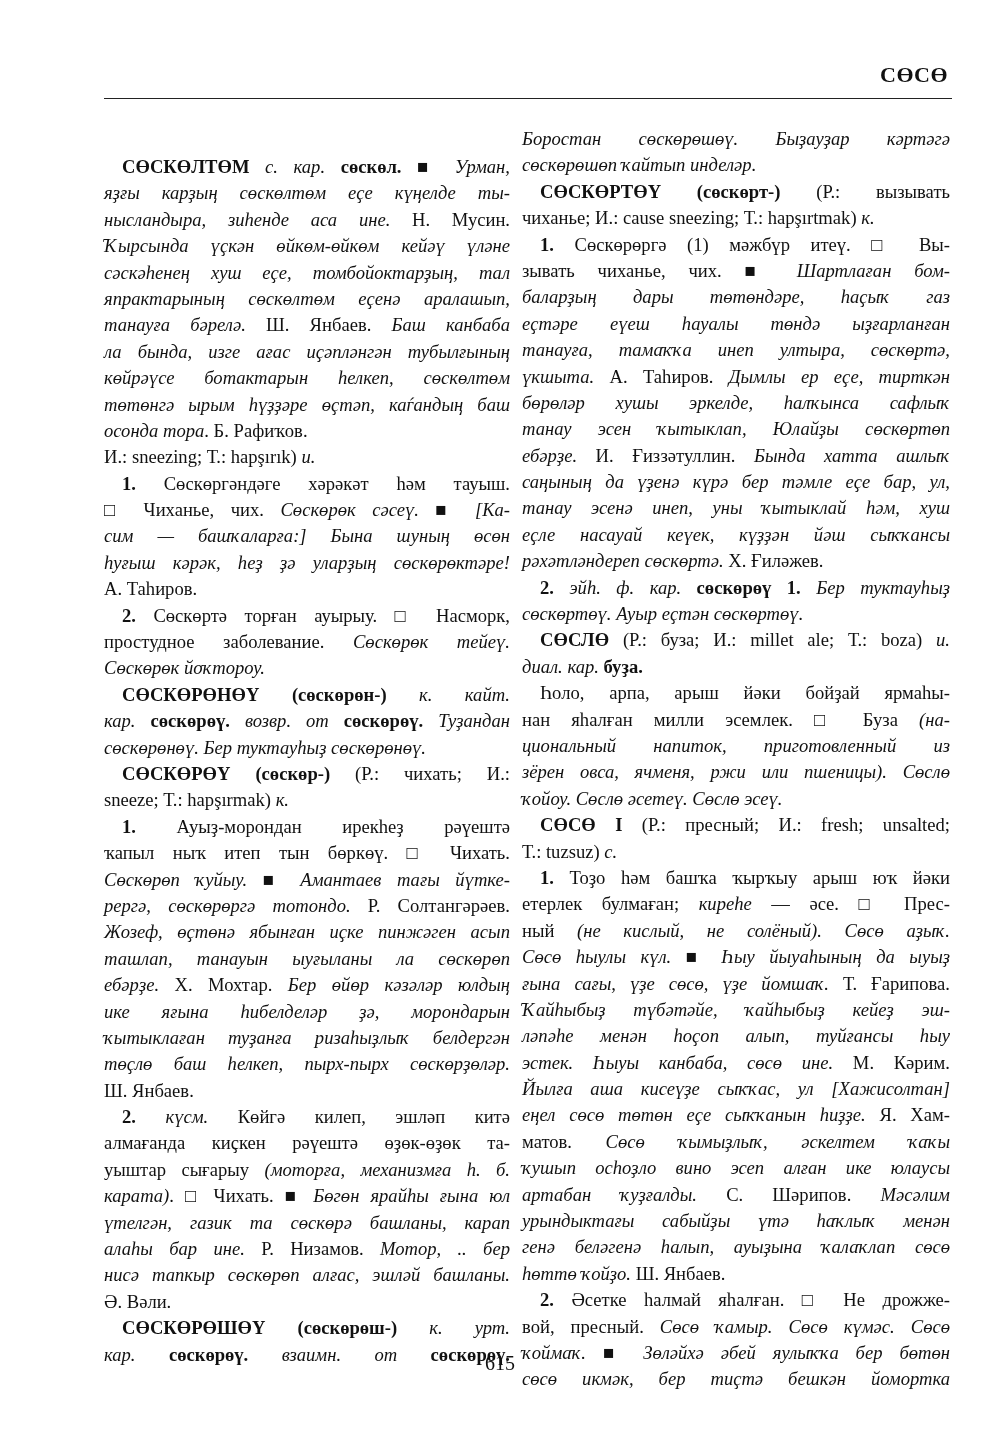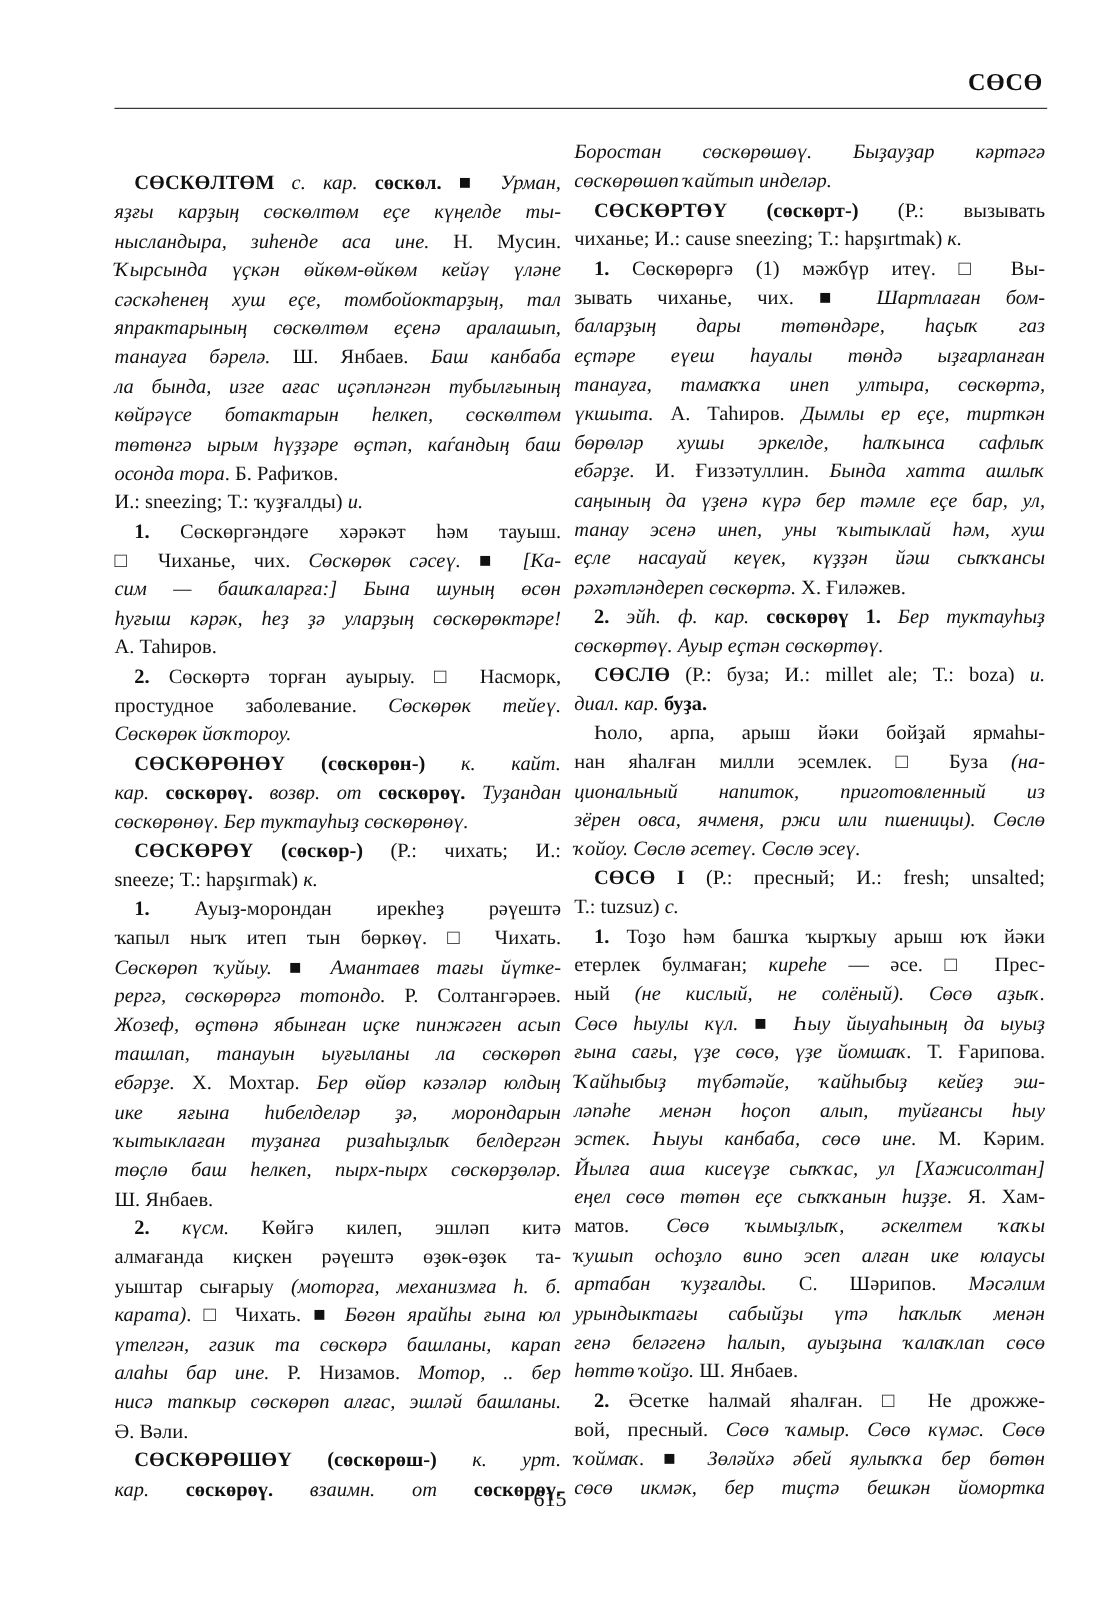--- a/index.html
+++ b/index.html
@@ -30,21 +30,21 @@
     <div class="line"><span class="seg-i">яҙғы карҙың сөскөлтөм еҫе күңелде ты-</span></div>
     <div class="line"><span class="seg-i">нысландыра, зиһенде аса ине. </span><span>Н. Мусин.</span></div>
     <div class="line"><span class="seg-i">Ҡырсында үҫкән өйкөм-өйкөм кейәү үләне</span></div>
     <div class="line"><span class="seg-i">сәскәһенең хуш еҫе, томбойоктарҙың, тал</span></div>
     <div class="line"><span class="seg-i">япрактарының сөскөлтөм еҫенә аралашып,</span></div>
     <div class="line"><span class="seg-i">танауға бәрелә. </span><span>Ш. Янбаев. </span><span class="seg-i">Баш канбаба</span></div>
     <div class="line"><span class="seg-i">ла бында, изге ағас иҫәпләнгән тубылғының</span></div>
     <div class="line"><span class="seg-i">көйрәүсе ботактарын һелкеп, сөскөлтөм</span></div>
     <div class="line"><span class="seg-i">төтөнгә ырым һүҙҙәре өҫтәп, каѓандың баш</span></div>
     <div class="line last"><span class="seg-i">осонда тора</span><span>. Б. Рафиҡов.</span></div>
-    <div class="line last"><span>И.: sneezing; Т.: ҡуҙғалды) </span><span class="seg-i">и.</span></div>
+    <div class="line last"><span>И.: sneezing; Т.: hapşırık) </span><span class="seg-i">и.</span></div>
     <div class="line indent"><span class="seg-b">1. </span><span>Сөскөргәндәге хәрәкәт һәм тауыш.</span></div>
     <div class="line"><span>□ Чиханье, чих. </span><span class="seg-i">Сөскөрөк сәсеү. </span><span>■ </span><span class="seg-i">[Ка-</span></div>
     <div class="line"><span class="seg-i">сим — башҡаларға:] Бына шуның өсөн</span></div>
     <div class="line"><span class="seg-i">һуғыш кәрәк, һеҙ ҙә уларҙың сөскөрөктәре!</span></div>
     <div class="line last"><span>А. Таһиров.</span></div>
     <div class="line indent"><span class="seg-b">2. </span><span>Сөскөртә торған ауырыу. □ Насморк,</span></div>
     <div class="line"><span>простудное заболевание. </span><span class="seg-i">Сөскөрөк тейеү.</span></div>
     <div class="line last"><span class="seg-i">Сөскөрөк йоҡтороу.</span></div>
     <div class="line indent"><span class="seg-b">СӨСКӨРӨНӨҮ (сөскөрөн-) </span><span class="seg-i">к. кайт.</span></div>
     <div class="line"><span class="seg-i">кар. </span><span class="seg-b">сөскөрөү. </span><span class="seg-i">возвр. от </span><span class="seg-b">сөскөрөү. </span><span class="seg-i">Туҙандан</span></div>
@@ -78,20 +78,21 @@
     <div class="line last"><span class="seg-i">сөскөрөшөп ҡайтып инделәр.</span></div>
     <div class="line indent"><span class="seg-b">СӨСКӨРТӨҮ (сөскөрт-) </span><span>(Р.: вызывать</span></div>
     <div class="line last"><span>чиханье; И.: cause sneezing; Т.: hapşırtmak) </span><span class="seg-i">к.</span></div>
     <div class="line indent"><span class="seg-b">1. </span><span>Сөскөрөргә (1) мәжбүр итеү. □ Вы-</span></div>
     <div class="line"><span>зывать чиханье, чих. ■ </span><span class="seg-i">Шартлаған бом-</span></div>
     <div class="line"><span class="seg-i">баларҙың дары төтөндәре, һаҫыҡ газ</span></div>
     <div class="line"><span class="seg-i">еҫтәре еүеш һауалы төндә ыҙғарланған</span></div>
     <div class="line"><span class="seg-i">танауға, тамаҡҡа инеп ултыра, сөскөртә,</span></div>
     <div class="line"><span class="seg-i">үкшыта. </span><span>А. Таһиров. </span><span class="seg-i">Дымлы ер еҫе, тирткән</span></div>
     <div class="line"><span class="seg-i">бөрөләр хушы эркелде, һалҡынса сафлыҡ</span></div>
+    <div class="line"><span class="seg-i">танау эсен ҡытыклап, Юлайҙы сөскөртөп</span></div>
     <div class="line"><span class="seg-i">ебәрҙе. </span><span>И. Ғиззәтуллин. </span><span class="seg-i">Бында хатта ашлыҡ</span></div>
     <div class="line"><span class="seg-i">саңының да үҙенә күрә бер тәмле еҫе бар, ул,</span></div>
     <div class="line"><span class="seg-i">танау эсенә инеп, уны ҡытыклай һәм, хуш</span></div>
     <div class="line"><span class="seg-i">еҫле насауай кеүек, күҙҙән йәш сыҡҡансы</span></div>
     <div class="line last"><span class="seg-i">рәхәтләндереп сөскөртә. </span><span>Х. Ғиләжев.</span></div>
     <div class="line indent"><span class="seg-b">2. </span><span class="seg-i">эйһ. ф. кар. </span><span class="seg-b">сөскөрөү 1. </span><span class="seg-i">Бер туктауһыҙ</span></div>
     <div class="line last"><span class="seg-i">сөскөртөү. Ауыр еҫтән сөскөртөү.</span></div>
     <div class="line indent"><span class="seg-b">СӨСЛӨ </span><span>(Р.: буза; И.: millet ale; Т.: boza) </span><span class="seg-i">и.</span></div>
     <div class="line last"><span class="seg-i">диал. кар. </span><span class="seg-b">буҙа.</span></div>
     <div class="line indent"><span>Һоло, арпа, арыш йәки бойҙай ярмаһы-</span></div>

